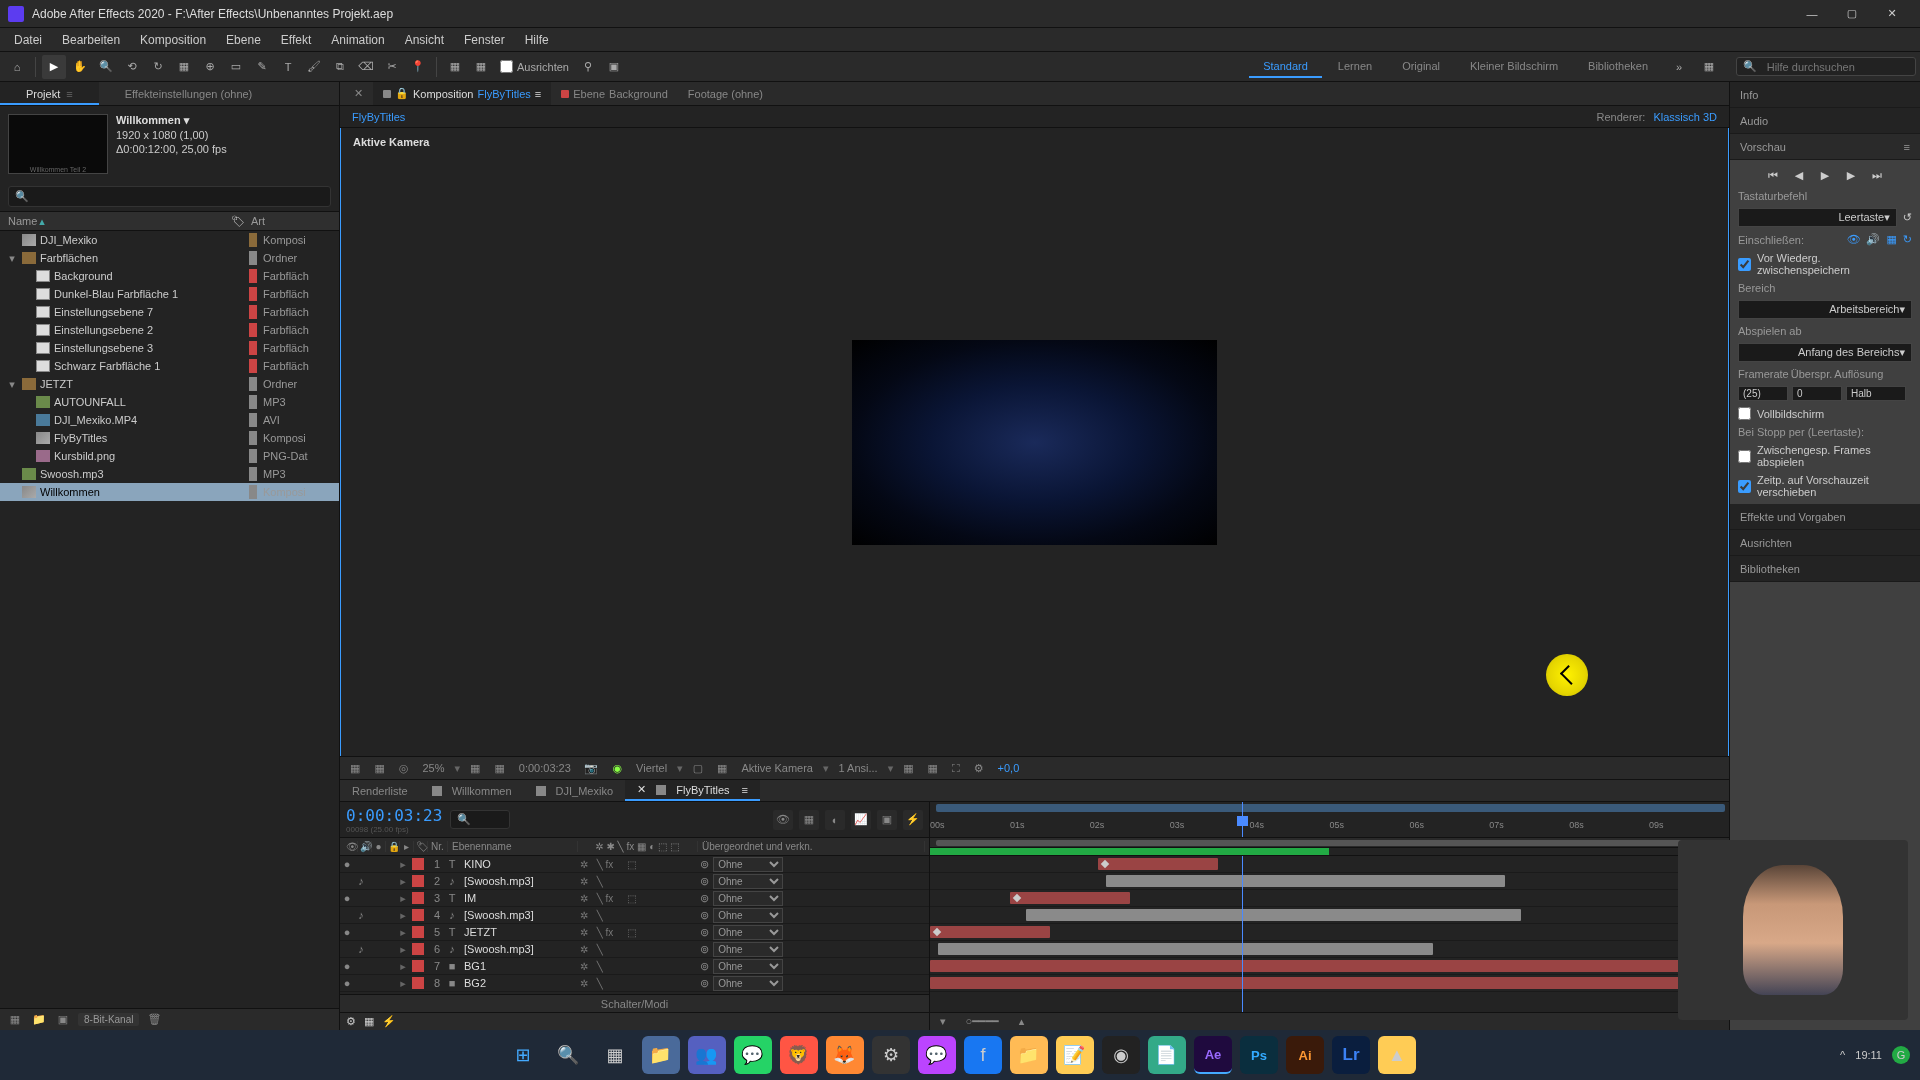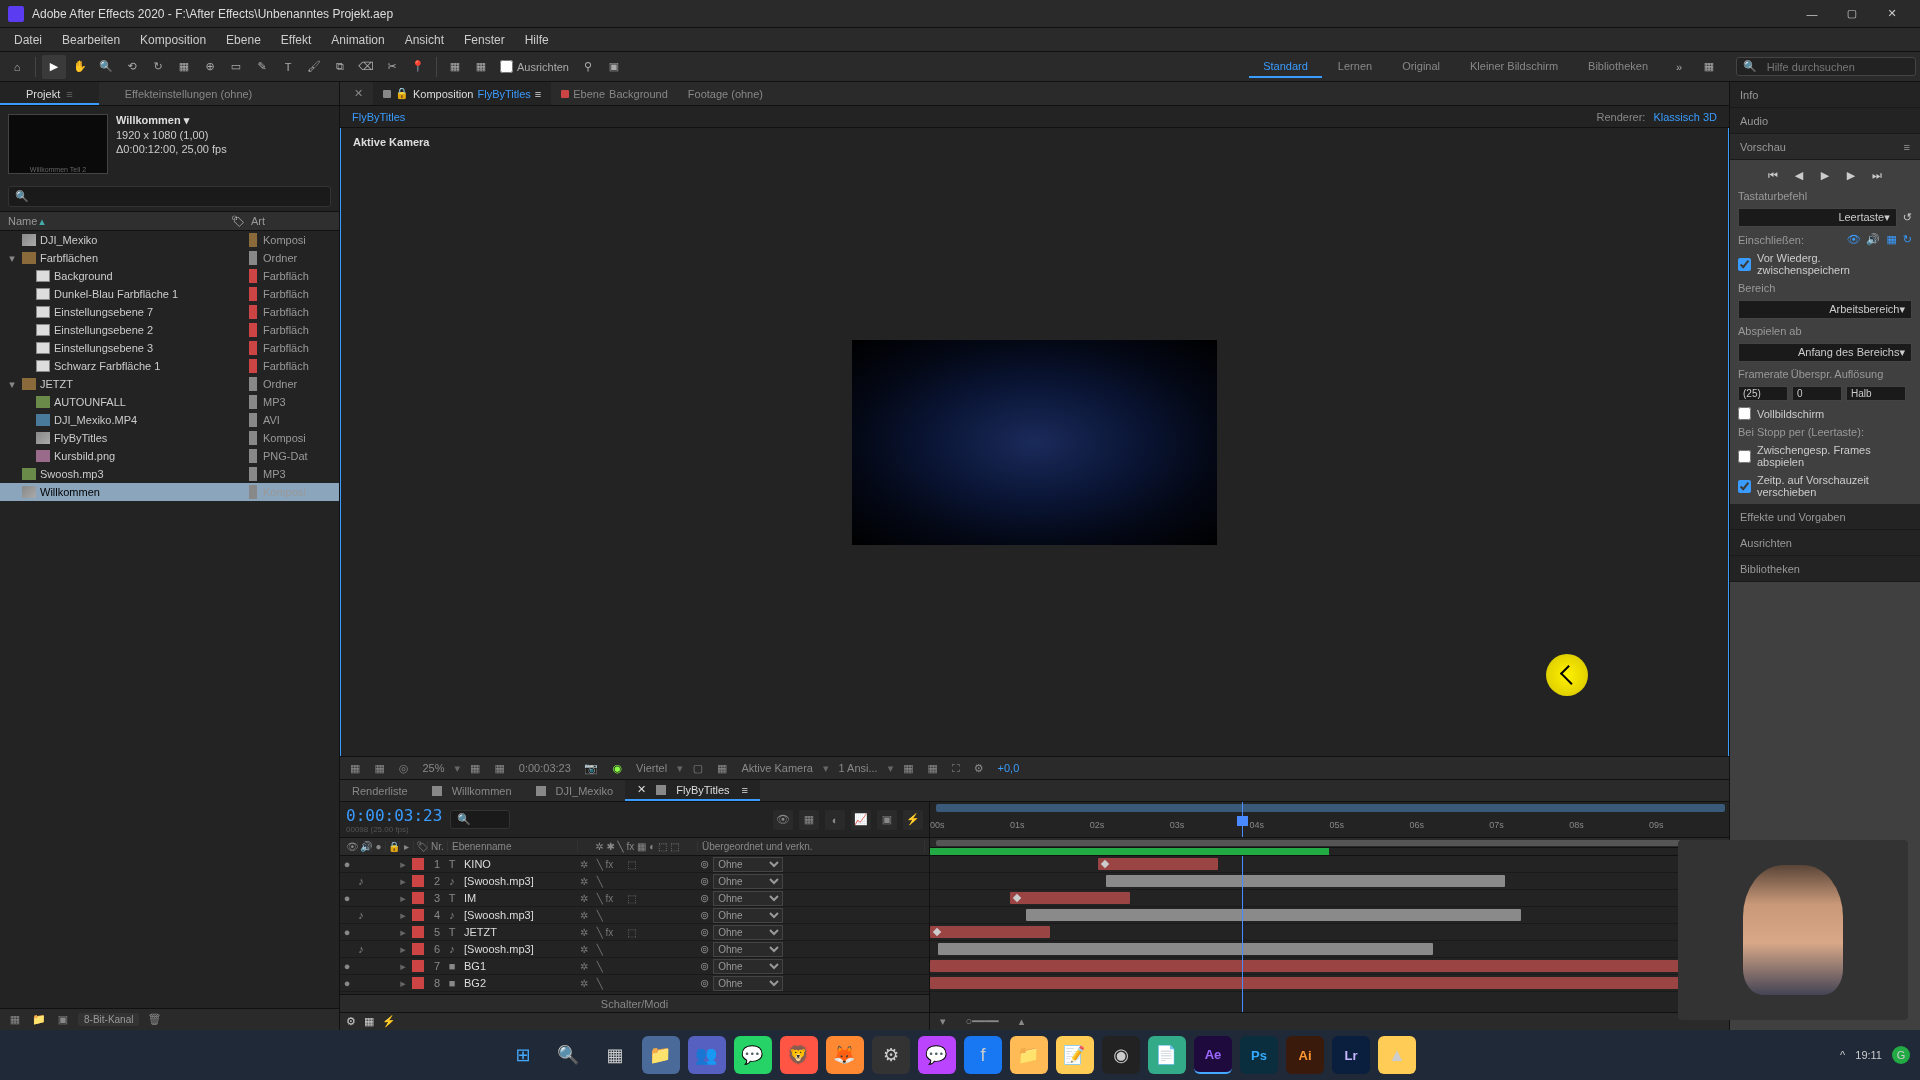--- a/index.html
+++ b/index.html
@@ -715,20 +715,20 @@
   <div class="tb-icon" style="background:#333">⚙</div>
   <div class="tb-icon" style="background:#b4f">💬</div>
   <div class="tb-icon" style="background:#1877f2">f</div>
   <div class="tb-icon" style="background:#fb5">📁</div>
   <div class="tb-icon" style="background:#fc5">📝</div>
   <div class="tb-icon" style="background:#222">◉</div>
   <div class="tb-icon" style="background:#3a8">📄</div>
   <div class="tb-icon active" style="background:#1f0a3e;color:#9a6aff;font-weight:bold;font-size:13px">Ae</div>
   <div class="tb-icon" style="background:#0a2e3e;color:#3af;font-weight:bold;font-size:13px">Ps</div>
   <div class="tb-icon" style="background:#3a1a0a;color:#f93;font-weight:bold;font-size:13px">Ai</div>
-  <div class="tb-icon" style="background:#0a1e3e;color:#c4b5fd;font-weight:bold;font-size:13px">Lr</div>
+  <div class="tb-icon" style="background:#0a1e3e;color:#3b82f6;font-weight:bold;font-size:17px">Lr</div>
   <div class="tb-icon" style="background:#fc5">▲</div>
   <div class="right-tray">
     <span>^</span>
     <span>19:11</span>
     <span style="background:#2a4;width:18px;height:18px;border-radius:50%;display:inline-flex;align-items:center;justify-content:center">G</span>
   </div>
 </div>
 
 </body></html>

